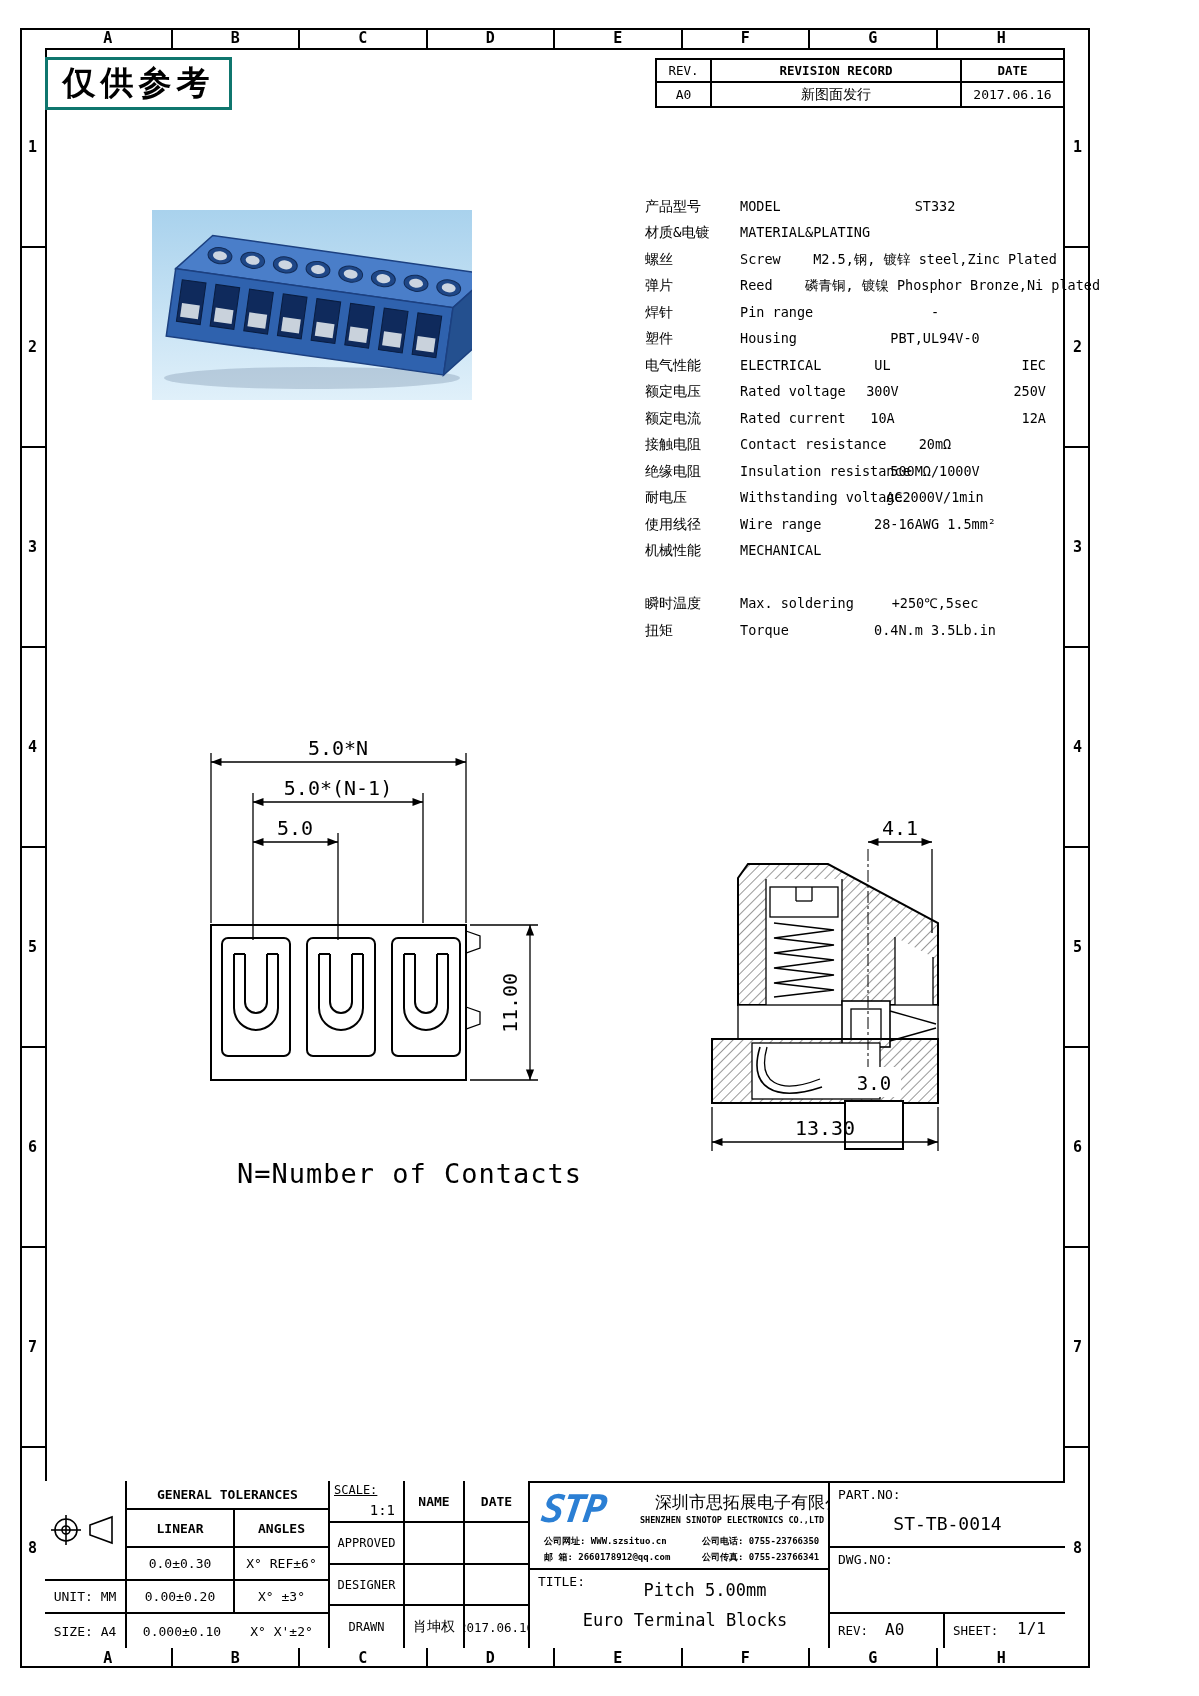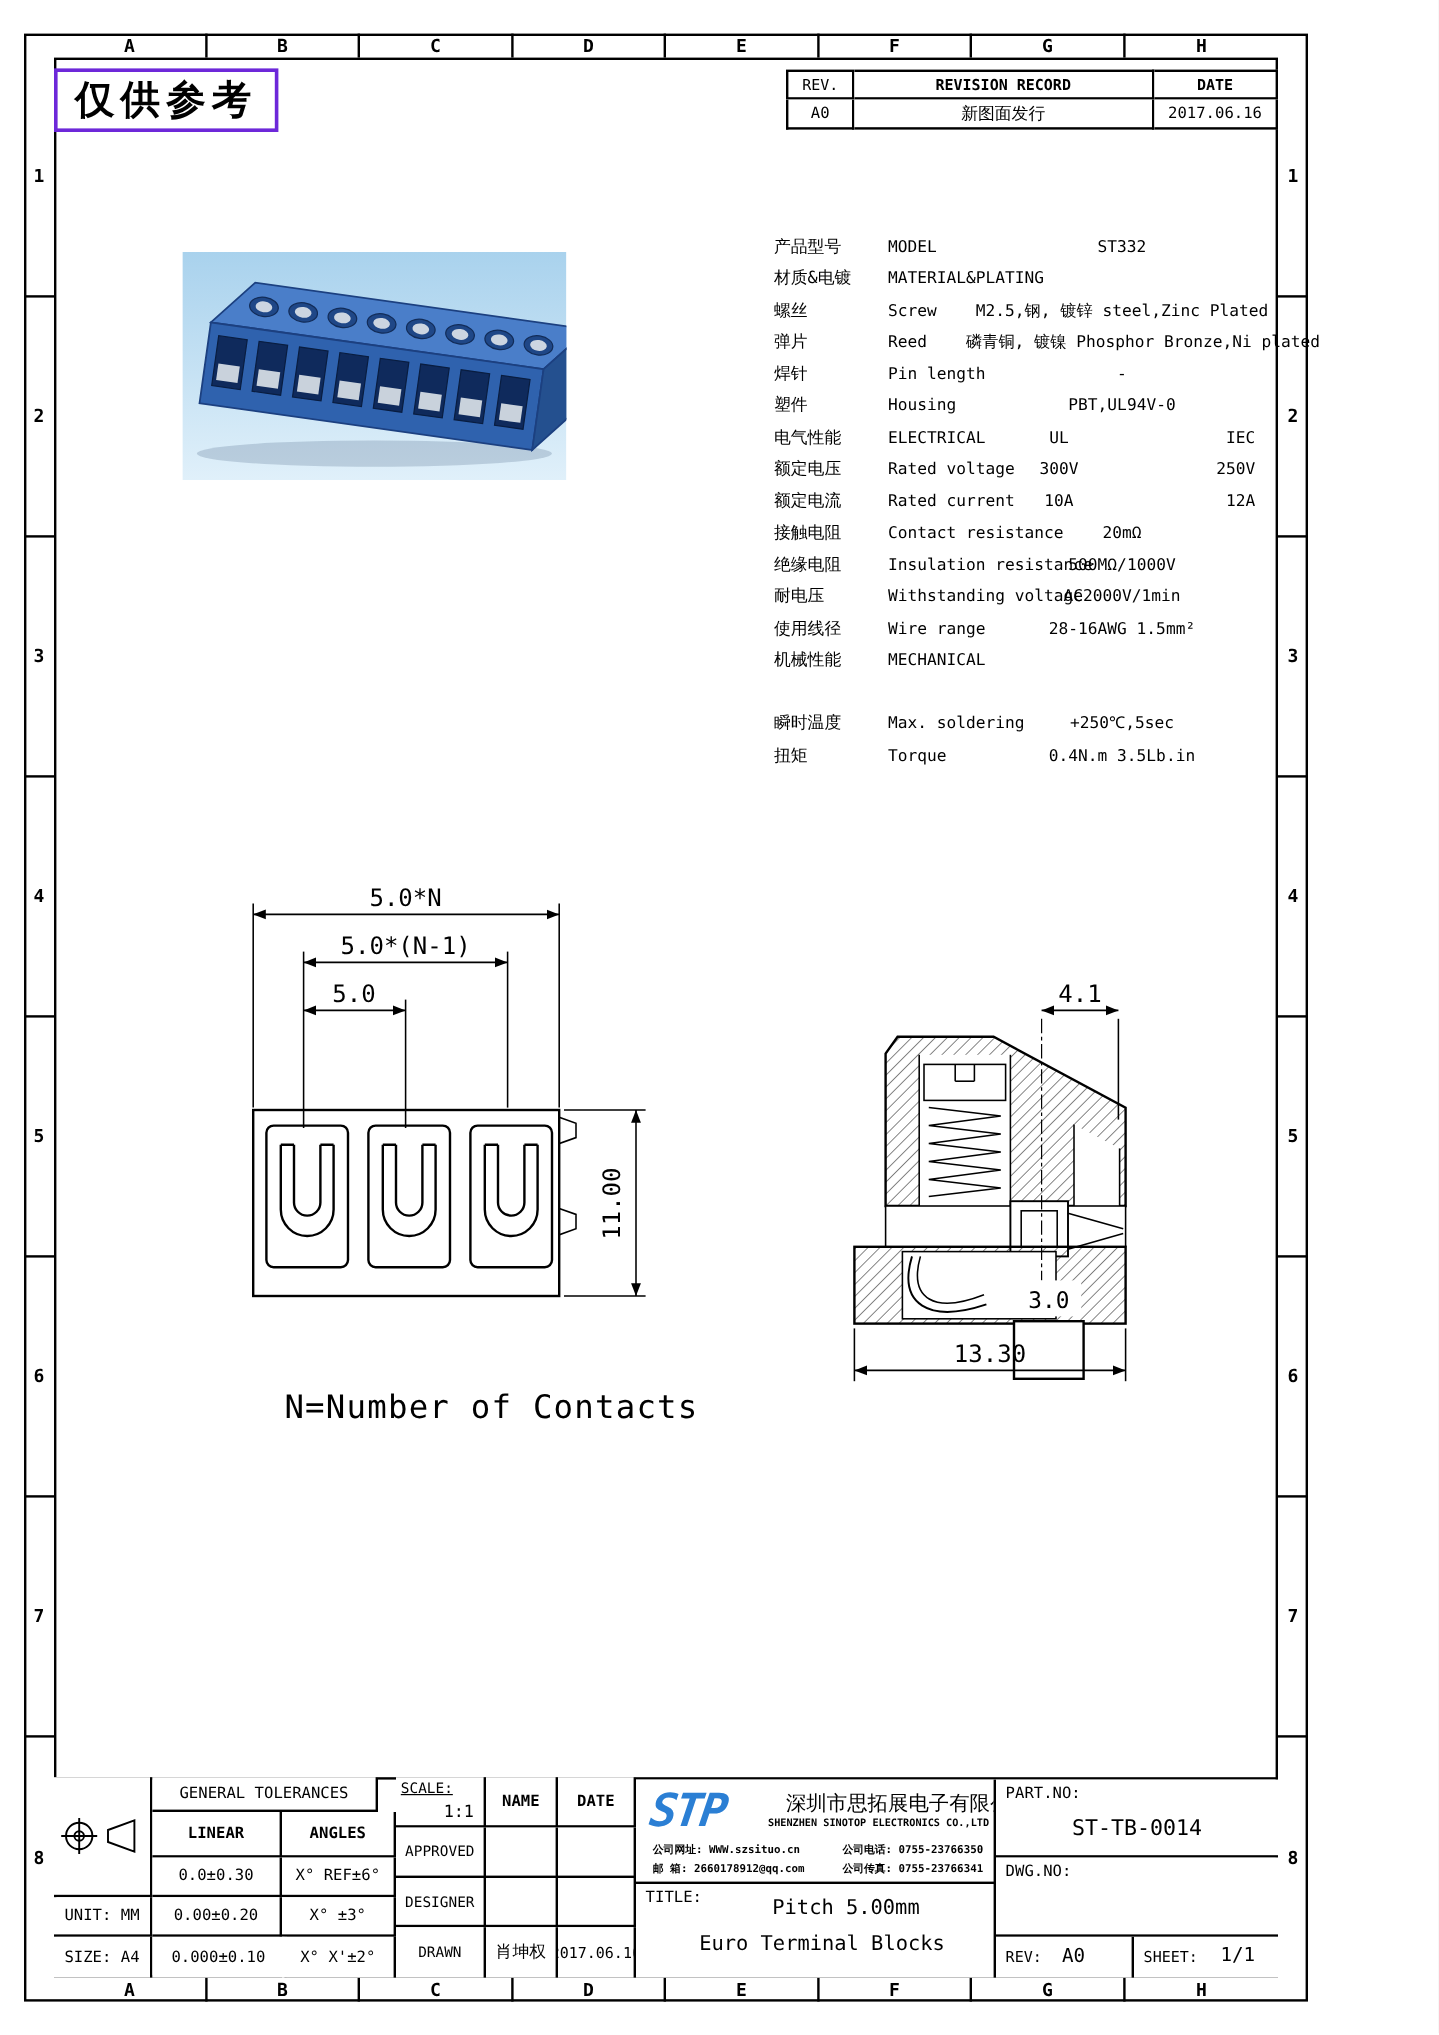--- a/index.html
+++ b/index.html
@@ -127,21 +127,21 @@
   <div class="ncell bbd" style="left:1065px;top:1048px;height:200px">
       <span>6</span>
     </div>
   <div class="ncell bbd" style="left:1065px;top:1248px;height:200px">
       <span>7</span>
     </div>
   <div class="ncell" style="left:1065px;top:1448px;height:200px">
       <span>8</span>
     </div>
 
-  <div class="abs" style="left:45px;top:57px;width:187px;height:53px;border:3px solid #6d28d9;box-sizing:border-box;display:flex;align-items:center;justify-content:center;font-size:33px;font-weight:bold;letter-spacing:5px">
+  <div class="abs" style="left:45px;top:57px;width:187px;height:53px;border:3px solid #0f766e;box-sizing:border-box;display:flex;align-items:center;justify-content:center;font-size:33px;font-weight:bold;letter-spacing:5px">
     <span>仅供参考</span>
   </div>
 
   <div class="tc bt bl br bb" style="left:655px;top:58px;width:57px;height:25px;font-weight:normal;font-size:12.5px">
       <span>REV.</span>
     </div>
   <div class="tc bt br bb" style="left:712px;top:58px;width:250px;height:25px;font-weight:bold;font-size:12.5px">
       <span>REVISION RECORD</span>
     </div>
   <div class="tc bt br bb" style="left:962px;top:58px;width:103px;height:25px;font-weight:bold;font-size:12.5px">
@@ -224,21 +224,21 @@
       <span class="se">Screw</span>
       <span class="sv">M2.5,钢, 镀锌 steel,Zinc Plated</span>
     </div>
   <div class="srow" style="top:272px">
       <span class="sc">弹片</span>
       <span class="se">Reed</span>
       <span class="sv">磷青铜, 镀镍 Phosphor Bronze,Ni plated</span>
     </div>
   <div class="srow" style="top:299px">
       <span class="sc">焊针</span>
-      <span class="se">Pin length</span>
+      <span class="se">Pin range</span>
       <span class="sv">-</span>
     </div>
   <div class="srow" style="top:325px">
       <span class="sc">塑件</span>
       <span class="se">Housing</span>
       <span class="sv">PBT,UL94V-0</span>
     </div>
   <div class="srow" style="top:352px">
       <span class="sc">电气性能</span>
       <span class="se">ELECTRICAL</span>
@@ -393,21 +393,21 @@
       </g>
     </svg>
   </div>
   <div class="tc br bb" style="left:45px;top:1581px;width:82px;height:33px">
       <span>UNIT: MM</span>
     </div>
   <div class="tc br" style="left:45px;top:1614px;width:82px;height:34px">
       <span>SIZE: A4</span>
     </div>
 
-  <div class="tc br bb" style="left:127px;top:1481px;width:188px;height:29px;font-weight:normal">
+  <div class="tc br bb" style="left:127px;top:1481px;width:203px;height:29px;font-weight:bold">
       <span>GENERAL TOLERANCES</span>
     </div>
   <div class="tc br bb" style="left:127px;top:1510px;width:108px;height:38px;font-weight:bold">
       <span>LINEAR</span>
     </div>
   <div class="tc br bb" style="left:235px;top:1510px;width:95px;height:38px;font-weight:bold">
       <span>ANGLES</span>
     </div>
   <div class="tc br bb" style="left:127px;top:1548px;width:108px;height:33px">
       <span>0.0±0.30</span>

